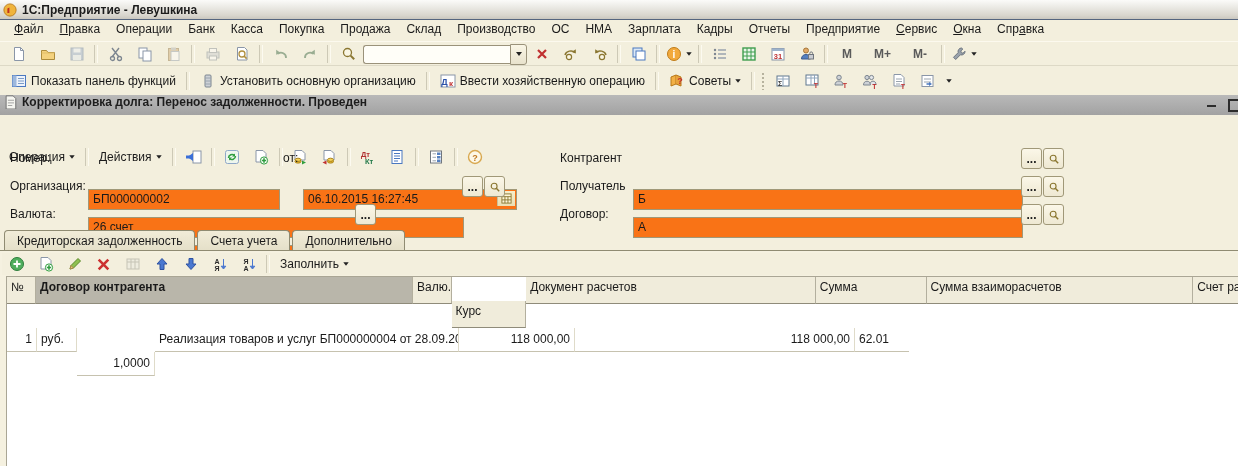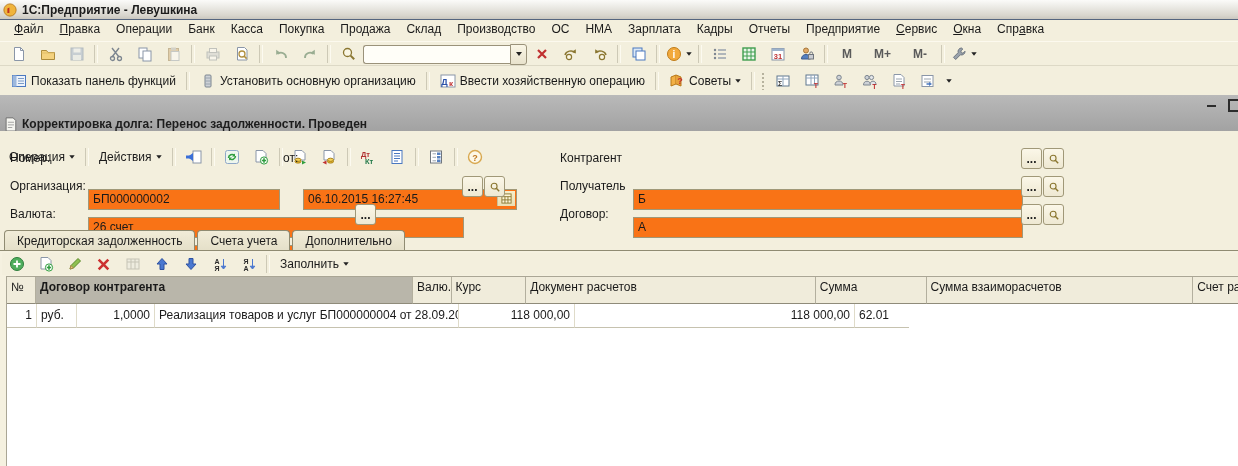--- a/index.html
+++ b/index.html
@@ -28,22 +28,22 @@
   .caret.small{transform:scale(.9);}
   .grip{width:4px;height:18px;margin:0 3px;background-image:radial-gradient(circle,#b6b29e 1px,transparent 1.2px);background-size:4px 4px;}
   .mbtn{font-weight:bold;color:#5a5a5a;padding:0 7px;margin:0 4px;}
   
   .combo{display:flex;align-items:center;height:19px;}
   .combo input{width:138px;height:17px;border:1px solid #9a927a;border-right:none;border-radius:3px 0 0 3px;
                padding:0 4px;font:12px "Liberation Sans",sans-serif;background:#fffef8;outline:none;}
   .combo .dd{width:15px;height:19px;border:1px solid #9a927a;border-radius:0 3px 3px 0;background:linear-gradient(#faf6e6,#e8e2cc);
              display:flex;align-items:center;justify-content:center;}
   
-  .doc-titlebar{left:0;top:95px;right:0;height:36px;background:linear-gradient(#b9b9b9,#a2a2a2);
-                display:flex;align-items:flex-end;gap:5px;padding-left:4px;overflow:hidden;}
+  .doc-titlebar{left:0;top:95px;right:0;height:20px;background:linear-gradient(#b9b9b9,#a2a2a2);
+                display:flex;align-items:flex-start;gap:5px;padding-left:4px;overflow:hidden;}
   .doc-titlebar .t{font-weight:bold;color:#1d1d1d;}
   .win-min{position:absolute;right:22px;top:10px;width:9px;height:2px;background:#2c2c2c;}
   .win-restore{position:absolute;right:-5px;top:4px;width:11px;height:9px;border:2px solid #2c2c2c;}
   .doc-toolbar{left:0;top:113px;right:0;height:27px;padding-left:2px;margin-top:30px;}
   
   .lbl{white-space:nowrap;}
   .input{height:19px;border:1px solid #a09878;border-radius:0;background:#f97316;
          line-height:18px;padding:0 4px;white-space:nowrap;overflow:hidden;margin-top:41px;}
   .fbtn{width:19px;height:19px;border:1px solid #a09878;border-radius:3px;background:linear-gradient(#fbf7e8,#eee8d2);
         display:flex;align-items:center;justify-content:center;font-weight:bold;line-height:10px;}
@@ -60,21 +60,21 @@
   
   .grid{left:6px;top:276px;right:0;bottom:0;background:#fff;border-left:1px solid #aaa695;border-top:1px solid #aaa695;}
   .hrow,.brow{display:flex;width:1238px;}
   .hcell{background:#f0ecdb;border-right:1px solid #b3af9e;border-bottom:1px solid #8f8b7a;
          height:27px;box-sizing:border-box;padding:3px 4px 0 4px;overflow:hidden;white-space:nowrap;}
   .hcell.gray{background:#b9b6aa;}
   .bcell{height:24px;box-sizing:border-box;line-height:23px;padding:0 4px;border-right:1px solid #dfdbc9;
          border-bottom:1px solid #c6c2af;overflow:hidden;white-space:nowrap;background:#fff;}
   .bcell.sel{background:#2f5ec4;color:#fff;border-right-color:#2f5ec4;}
   .num{text-align:right;}
-  .c1{width:30px;} .c2{width:396px;font-weight:bold;} .c3{width:40px;} .c4{width:78px;}
+  .c1{width:30px;} .c2{width:396px;font-weight:bold;} .c3{width:40px;} .c4{width:78px;margin-top:24px;}
   .c5{width:304px;} .c6{width:116px;} .c7{width:280px;} .c8{width:54px;border-right:none;}
   svg{display:block;}
   svg text{font-family:"Liberation Sans","DejaVu Sans",sans-serif;}
 </style>
 </head>
 <body>
 
 <div class="screen">
 
   <div class="abs titlebar">

